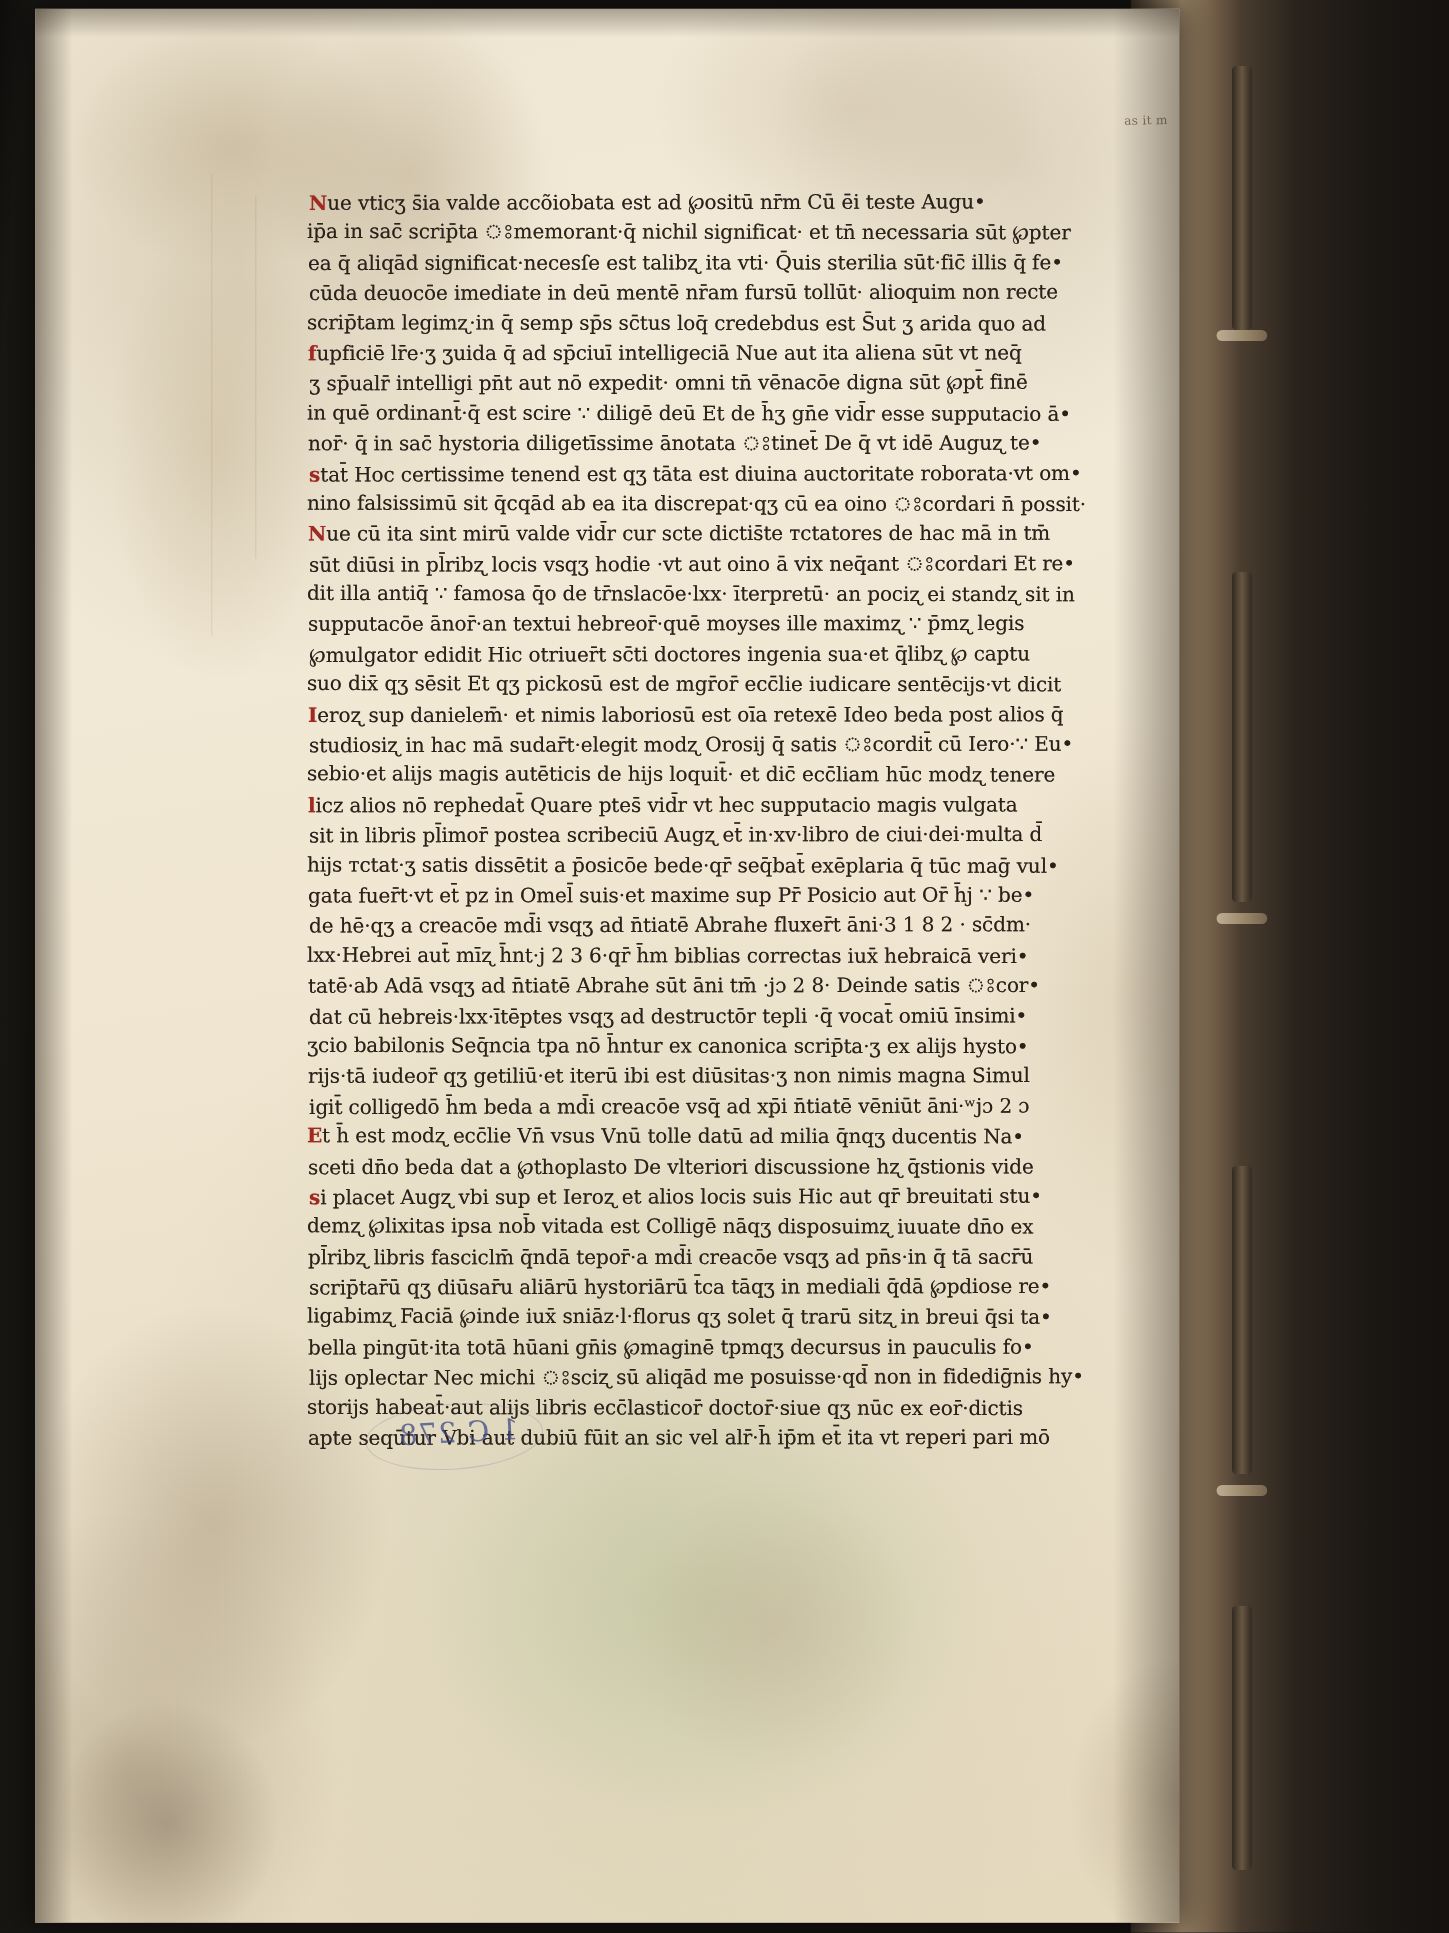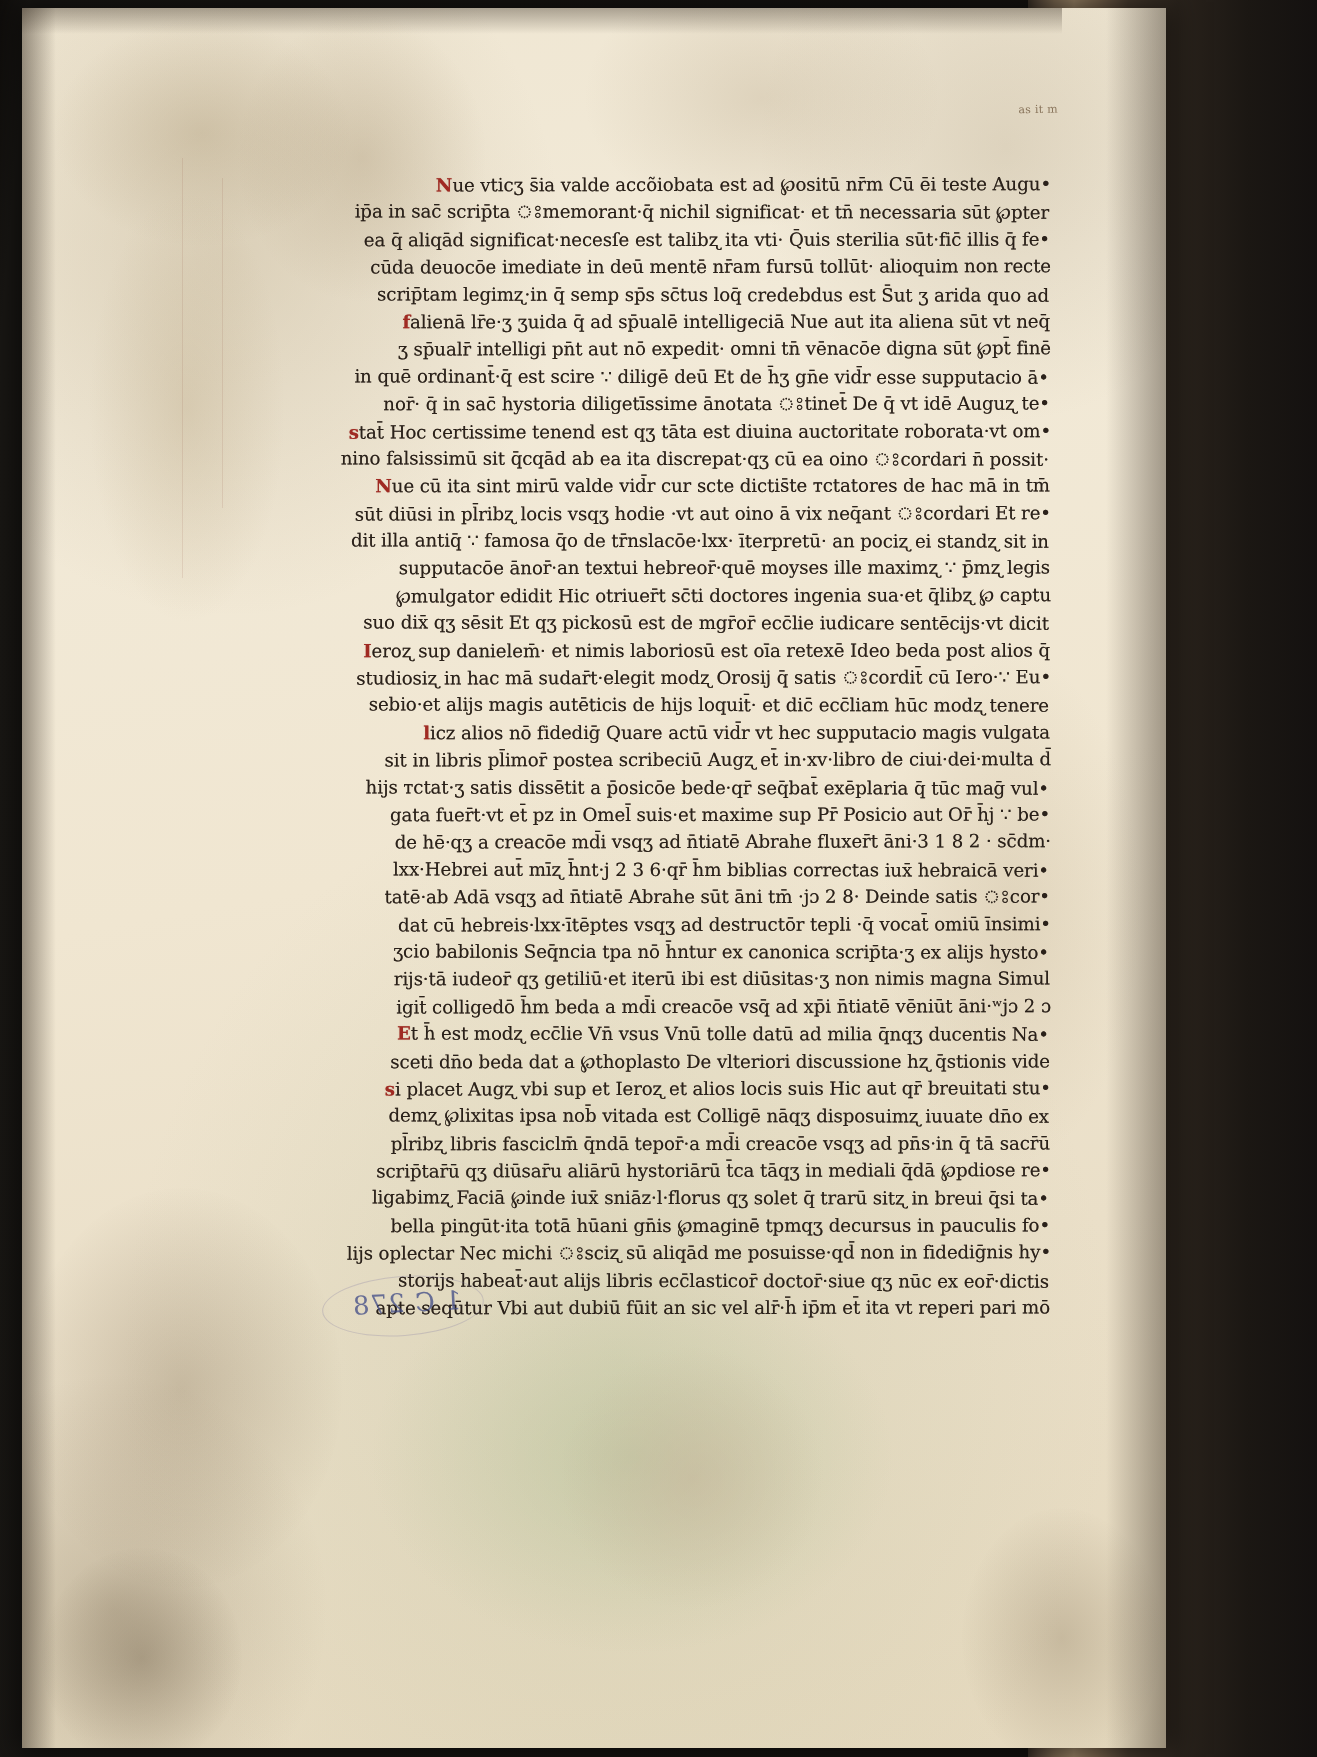--- a/index.html
+++ b/index.html
@@ -64,33 +64,32 @@
     width: 46px;
     height: 10px;
     background: linear-gradient(90deg,#d9cbb0,#b9a583,#8b785c);
     border-radius: 5px;
     opacity: .75;
   }
 
   
   #leaf {
     position: absolute;
-    left: 22px;
+    left: 32px;
     top: 8px;
-    width: 1144px;
+    width: 1040px;
     height: 1740px;
     background:
       radial-gradient(ellipse 70% 55% at 52% 78%, rgba(183,188,150,0.28) 0%, rgba(183,188,150,0.0) 62%),
       radial-gradient(ellipse 42% 30% at 18% 14%, rgba(168,150,116,0.30) 0%, rgba(168,150,116,0) 70%),
       radial-gradient(ellipse 30% 22% at 86% 8%, rgba(150,132,100,0.22) 0%, rgba(150,132,100,0) 72%),
       radial-gradient(ellipse 25% 18% at 8% 92%, rgba(120,104,78,0.30) 0%, rgba(120,104,78,0) 75%),
       linear-gradient(170deg, #efe6d2 0%, #f2ead8 22%, #f0e6d1 48%, #eadfc8 72%, #e4d8bd 100%);
     box-shadow: 0 0 28px 6px rgba(0,0,0,.55);
     overflow: hidden;
-    text-align: right;
   }
 
   
   .stain {
     position: absolute;
     border-radius: 50%;
     pointer-events: none;
   }
   .s1 { left: 30px;  top: 10px;   width: 300px; height: 230px;
         background: radial-gradient(ellipse at 50% 50%, rgba(160,140,104,.30), rgba(160,140,104,0) 70%); }
@@ -239,36 +238,36 @@
     <div class="rule" style="left:200px;top:170px;width:1px;height:330px;"></div>
 
     <div id="marginal-note">as it m</div>
 
     <div id="text-block">
         <div class="line i1"><span class="rub">N</span><span>ue vticʒ s̄ia valde accõiobata est ad ℘ositū nr̄m  Cū ēi teste Augu•</span></div>
         <div class="line i2">ip̄a in sac̄ scrip̄ta ঃmemorant·q̄ nichil significat· et tn̄ necessaria sūt ℘pter</div>
         <div class="line i3">ea q̄ aliqād significat·necesſe est talibʐ ita vti· Q̄uis sterilia sūt·fic̄ illis q̄ fe•</div>
         <div class="line i1">cūda deuocōe imediate in deū mentē nr̄am fursū tollūt· alioquim non recte</div>
         <div class="line i2">scrip̄tam legimʐ·in q̄ semp sp̄s sc̄tus loq̄ credebdus est  S̄ut ʒ arida quo ad</div>
-        <div class="line i3"><span class="rub">f</span><span>alienā lr̄e·ʒ ʒuida q̄ ad sp̄ualē intelligeciā  Nue aut ita aliena sūt vt neq̄</span></div>
+        <div class="line i3"><span class="rub">f</span><span>upficiē lr̄e·ʒ ʒuida q̄ ad sp̄ciuī intelligeciā  Nue aut ita aliena sūt vt neq̄</span></div>
         <div class="line i1">ʒ sp̄ualr̄ intelligi pn̄t aut nō expedit· omni tn̄ vēnacōe digna sūt ℘pt̄ finē</div>
         <div class="line i2">in quē ordinant̄·q̄ est scire ∵ diligē deū  Et de h̄ʒ gn̄e vid̄r esse supputacio ā•</div>
         <div class="line i3">nor̄· q̄ in sac̄ hystoria diligetīssime ānotata ঃtinet̄  De q̄ vt idē Auguʐ te•</div>
         <div class="line i1"><span class="rub">s</span><span>tat̄  Hoc certissime tenend est qʒ tāta est diuina auctoritate roborata·vt om•</span></div>
         <div class="line i2">nino falsissimū sit q̄cqād ab ea ita discrepat·qʒ cū ea oino ঃcordari n̄ possit·</div>
         <div class="line i3"><span class="rub">N</span><span>ue cū ita sint mirū valde vid̄r cur scte dictis̄te тctatores de hac mā in tm̄</span></div>
         <div class="line i1">sūt diūsi in pl̄ribʐ locis vsqʒ hodie ·vt aut oino ā vix neq̄ant ঃcordari  Et re•</div>
         <div class="line i2">dit illa antiq̄ ∵ famosa q̄o de tr̄nslacōe·lxx· īterpretū· an pociʐ ei standʐ sit in</div>
         <div class="line i3">supputacōe ānor̄·an textui hebreor̄·quē moyses ille maximʐ ∵ p̄mʐ legis</div>
         <div class="line i1">℘mulgator edidit  Hic otriuer̄t sc̄ti doctores ingenia sua·et q̄libʐ ℘ captu</div>
         <div class="line i2">suo dix̄ qʒ sēsit  Et qʒ pickosū est de mgr̄or̄ ecc̄lie iudicare sentēcijs·vt dicit</div>
         <div class="line i3"><span class="rub">I</span><span>eroʐ sup danielem̄· et nimis laboriosū est oīa retexē  Ideo beda post alios q̄</span></div>
         <div class="line i1">studiosiʐ in hac mā sudar̄t·elegit modʐ Orosij q̄ satis ঃcordit̄ cū Iero·∵ Eu•</div>
         <div class="line i2">sebio·et alijs magis autēticis de hijs loquit̄· et dic̄ ecc̄liam hūc modʐ tenere</div>
-        <div class="line i3"><span class="rub">l</span><span>icz alios nō fidediḡ  Quare actū vid̄r vt hec supputacio magis vulgata</span></div>
+        <div class="line i3"><span class="rub">l</span><span>icz alios nō rephedat̄  Quare ptes̄ vid̄r vt hec supputacio magis vulgata</span></div>
         <div class="line i1">sit in libris pl̄imor̄ postea scribeciū Augʐ et̄ in·xv·libro de ciui·dei·multa d̄</div>
         <div class="line i2">hijs тctat·ʒ satis dissētit a p̄osicōe bede·qr̄ seq̄bat̄ exēplaria q̄ tūc maḡ vul•</div>
         <div class="line i3">gata fuer̄t·vt et̄ pz in Omel̄ suis·et maxime sup Pr̄ Posicio aut Or̄ h̄j ∵ be•</div>
         <div class="line i1">de hē·qʒ a creacōe md̄i vsqʒ ad n̄tiatē Abrahe fluxer̄t āni·3 1 8  2 · sc̄dm·</div>
         <div class="line i2">lxx·Hebrei aut̄ mīʐ h̄nt·j 2 3 6·qr̄ h̄m biblias correctas iux̄ hebraicā veri•</div>
         <div class="line i3">tatē·ab Adā vsqʒ ad n̄tiatē Abrahe sūt āni tm̄ ·jɔ 2 8· Deinde satis ঃcor•</div>
         <div class="line i1">dat cū hebreis·lxx·ītēptes vsqʒ ad destructōr tepli ·q̄ vocat̄ omiū īnsimi•</div>
         <div class="line i2">ʒcio babilonis  Seq̄ncia tpa nō h̄ntur ex canonica scrip̄ta·ʒ ex alijs hysto•</div>
         <div class="line i3">rijs·tā iudeor̄ qʒ getiliū·et iterū ibi est diūsitas·ʒ non nimis magna  Simul</div>
         <div class="line i1">igit̄ colligedō h̄m beda a md̄i creacōe vsq̄  ad xp̄i n̄tiatē vēniūt āni·ʷjɔ 2 ɔ</div>

